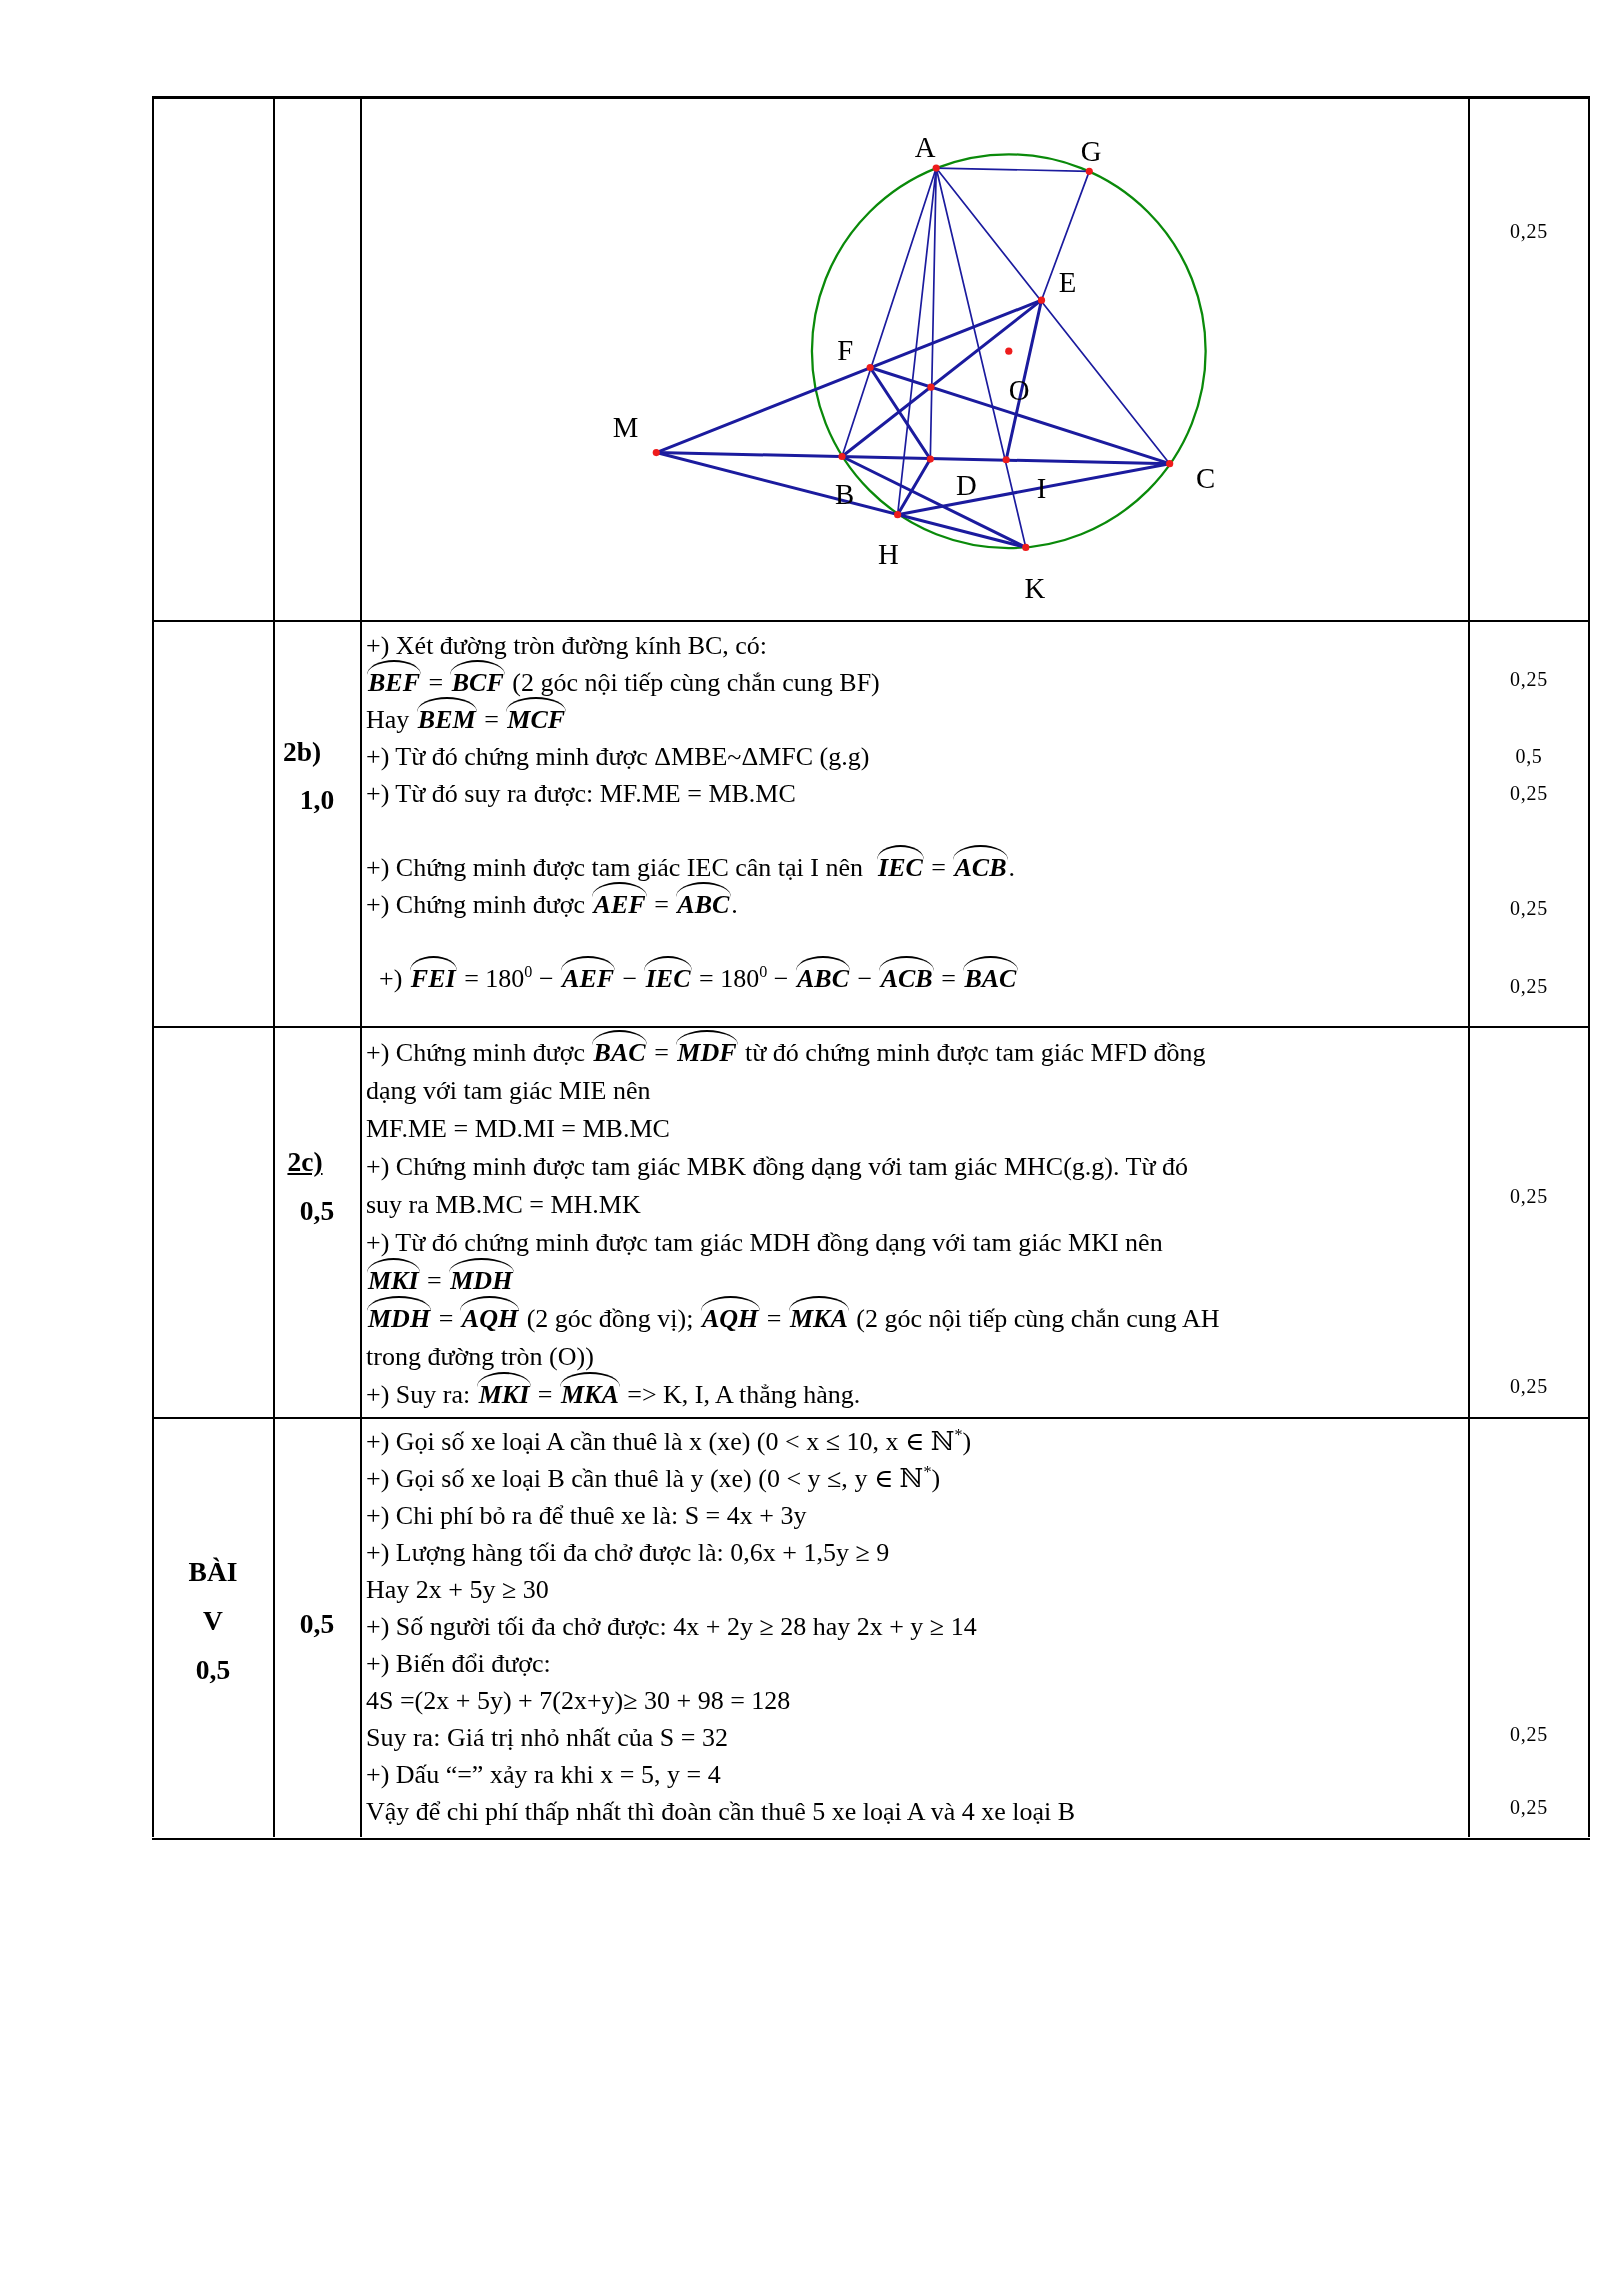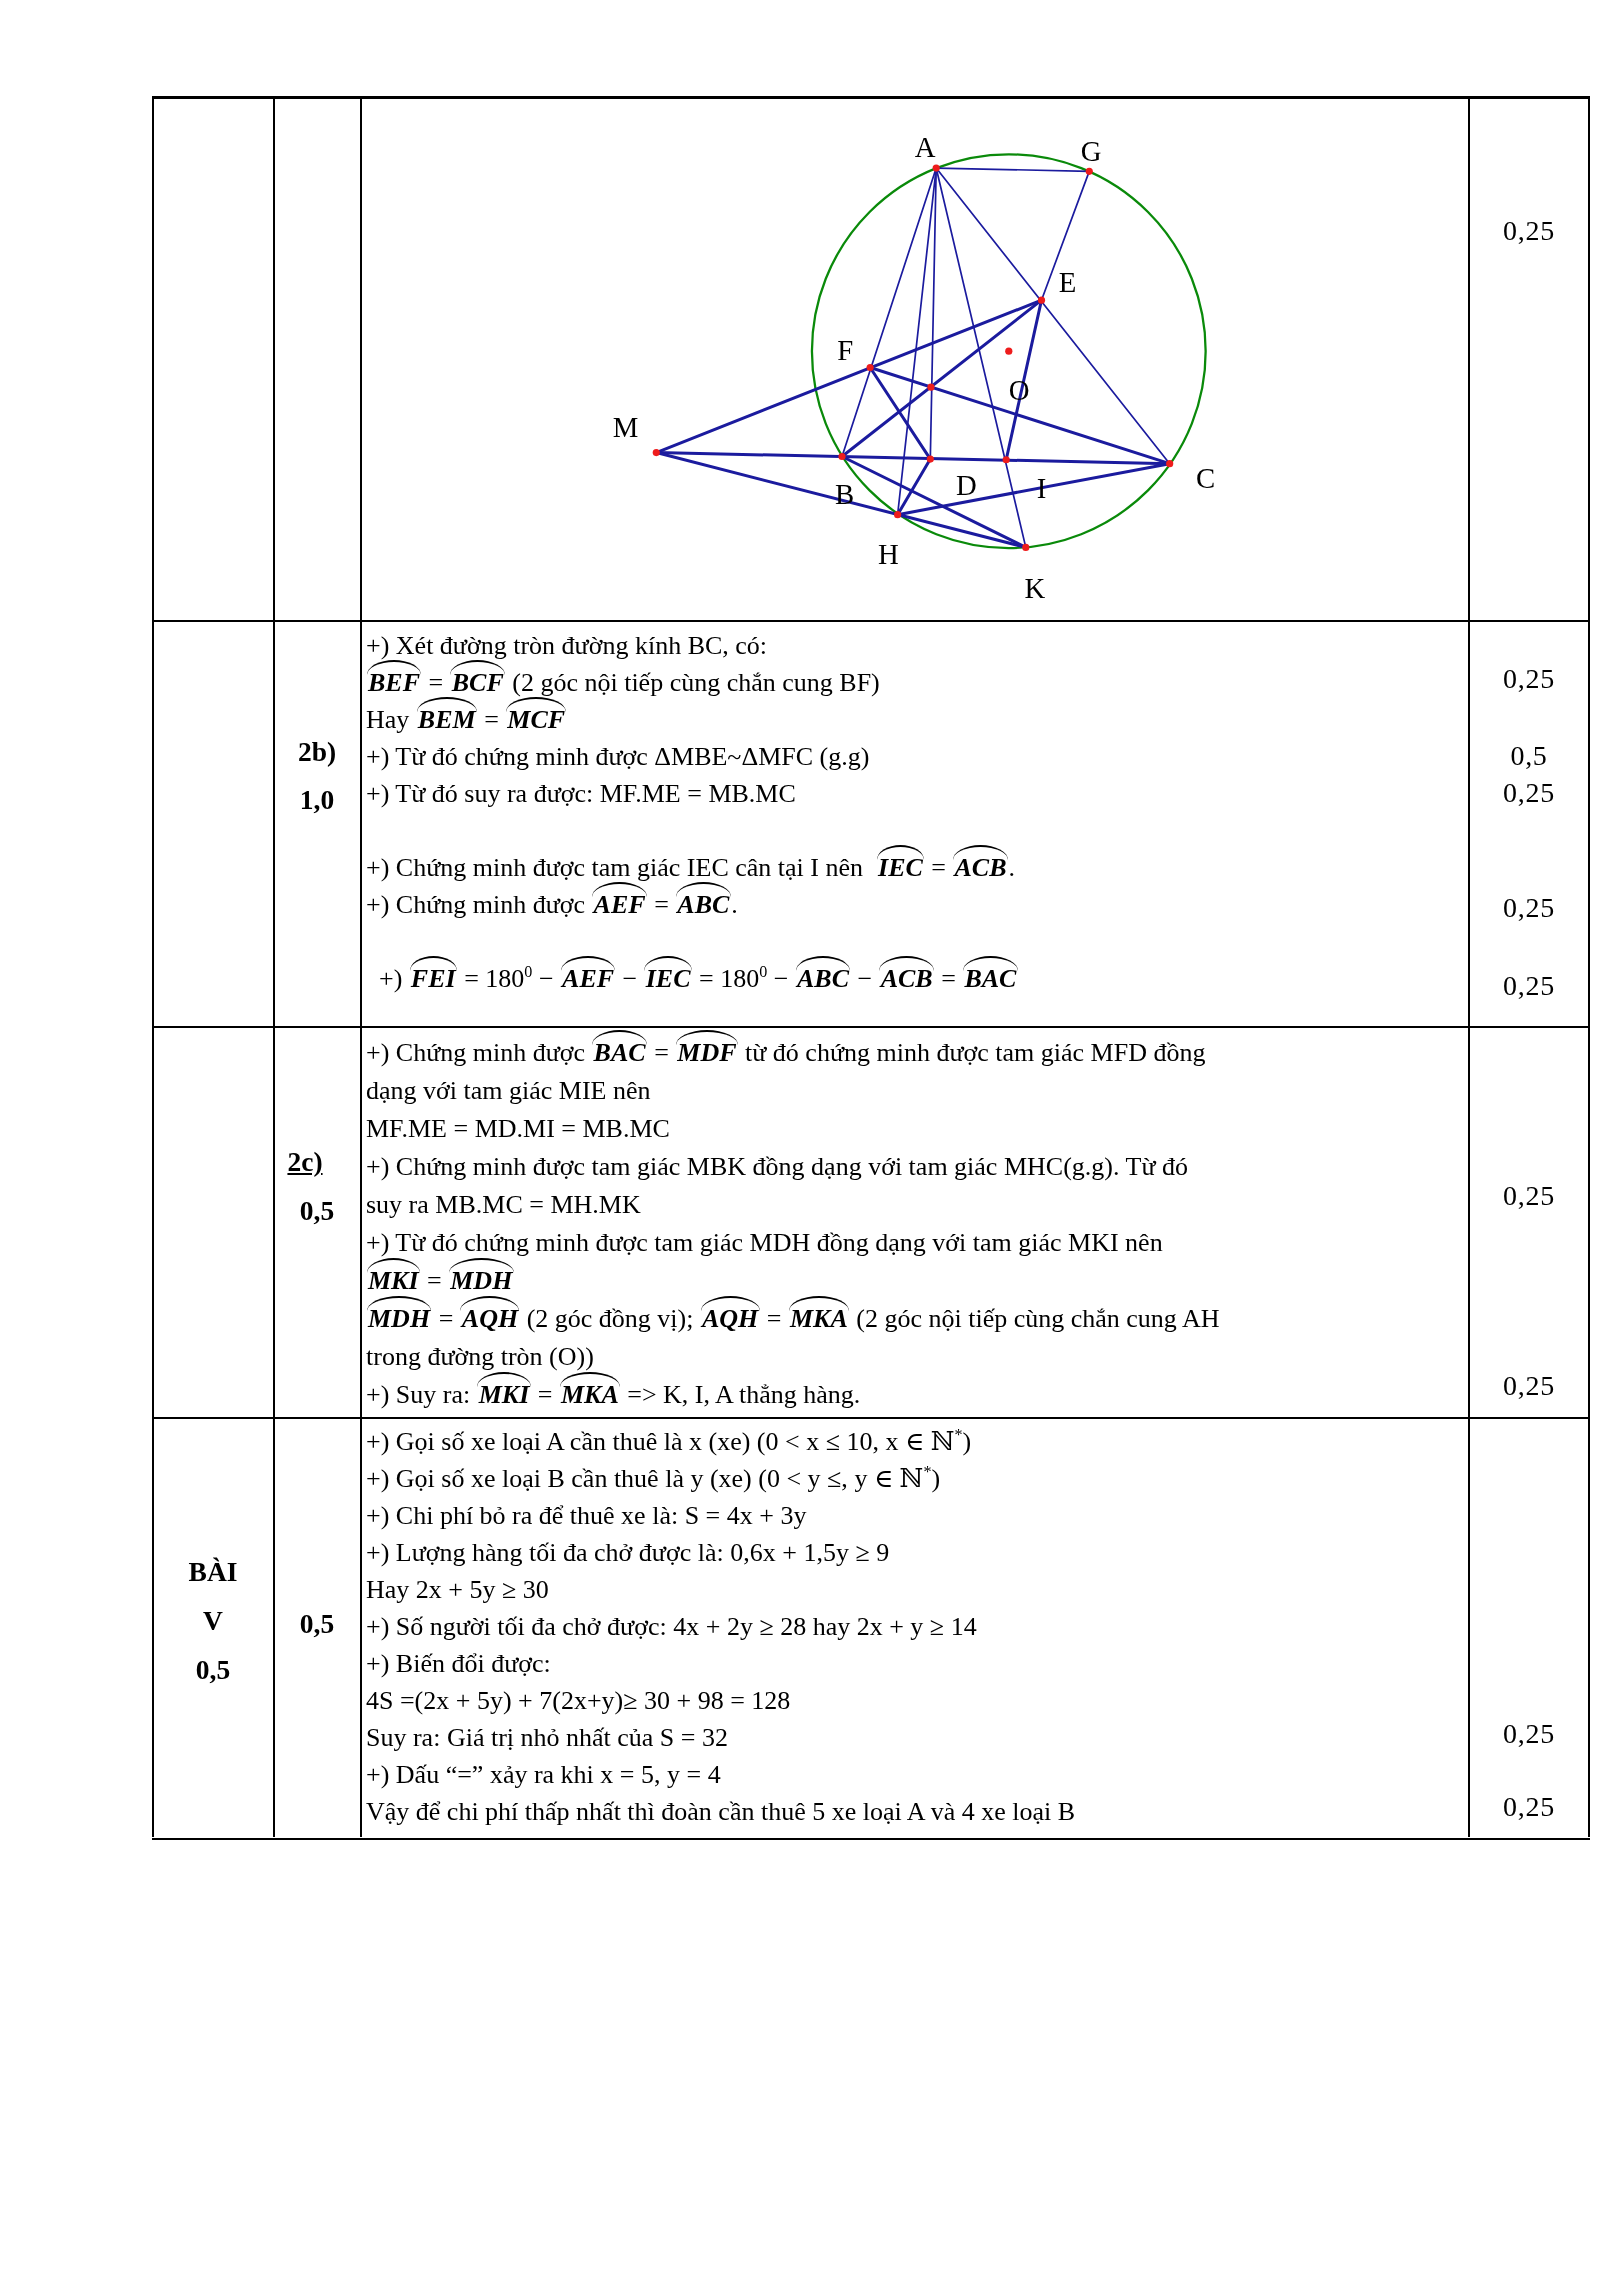--- a/index.html
+++ b/index.html
@@ -6,21 +6,21 @@
   #page{position:relative;width:1623px;height:2295px;background:#ffffff;
         font-family:"Liberation Serif","DejaVu Serif",serif;color:#000;}
   .vline,.hline{position:absolute;background:#000;}
   .cellText{position:absolute;white-space:pre;font-size:26px;}
   .tline{white-space:pre;}
   .m{}
   .hat{position:relative;font-style:italic;padding:0 2px;display:inline-block;font-weight:bold;}
   .hat::before{content:"";position:absolute;left:0.7px;right:0.7px;top:-0.14em;height:0.5em;
                border-top:2px solid #000;border-radius:50% 50% 0 0 / 100% 100% 0 0;}
   .sup{font-size:0.62em;vertical-align:super;line-height:0;}
-  .score{position:absolute;transform:translate(-50%,-50%);font-size:28px;letter-spacing:0.7px;}
+  .score{position:absolute;transform:translate(-50%,-50%);font-size:20px;letter-spacing:0.7px;}
   .lbl{position:absolute;transform:translate(-50%,-50%);font-size:27.5px;font-weight:bold;}
   svg text{font-family:"Liberation Serif","DejaVu Serif",serif;}
 </style>
 </head>
 <body>
 
 <div id="page">
   <div id="grid-layer">
       <div class="hline" style="left: 152px; top: 96px; width: 1438px; height: 3.3px;"></div>
       <div class="hline" style="left: 152px; top: 620px; width: 1438px; height: 2px;"></div>
@@ -79,21 +79,21 @@
         <text x="1358" y="862" text-anchor="middle" font-size="44" fill="#000">H</text>
         <text x="1582" y="915" text-anchor="middle" font-size="44" fill="#000">K</text>
       </svg>
     </div>
   <div id="col1-layer">
       <div class="lbl" style="left: 213px; top: 1572px;">BÀI</div>
       <div class="lbl" style="left: 213px; top: 1621px;">V</div>
       <div class="lbl" style="left: 213px; top: 1670px;">0,5</div>
     </div>
   <div id="col2-layer">
-      <div class="lbl" style="left: 317px; top: 752px;">2b)</div>
+      <div class="lbl" style="left: 302px; top: 752px;">2b)</div>
       <div class="lbl" style="left: 317px; top: 800px;">1,0</div>
       <div class="lbl" style="left: 305px; top: 1162px; text-decoration: underline;">2c)</div>
       <div class="lbl" style="left: 317px; top: 1211px;">0,5</div>
       <div class="lbl" style="left: 317px; top: 1624px;">0,5</div>
     </div>
   <div class="cellText" id="sec-b" style="left: 366px; top: 627px;"><div class="tline" style="height: 37px; line-height: 37px;"><span>+) Xét đường tròn đường kính BC, có:</span></div><div class="tline" style="height: 37px; line-height: 37px;"><span class="hat">BEF</span><span> = </span><span class="hat">BCF</span><span> (2 góc nội tiếp cùng chắn cung BF)</span></div><div class="tline" style="height: 37px; line-height: 37px;"><span>Hay </span><span class="hat">BEM</span><span> = </span><span class="hat">MCF</span></div><div class="tline" style="height: 37px; line-height: 37px;"><span>+) Từ đó chứng minh được </span><span class="m">ΔMBE~ΔMFC (g.g)</span></div><div class="tline" style="height: 37px; line-height: 37px;"><span>+) Từ đó suy ra được: MF.ME = MB.MC</span></div><div class="tline" style="height: 37px; line-height: 37px;">&nbsp;</div><div class="tline" style="height: 37px; line-height: 37px;"><span>+) Chứng minh được tam giác IEC cân tại I nên  </span><span class="hat">IEC</span><span> = </span><span class="hat">ACB</span><span>.</span></div><div class="tline" style="height: 37px; line-height: 37px;"><span>+) Chứng minh được </span><span class="hat">AEF</span><span> = </span><span class="hat">ABC</span><span>.</span></div><div class="tline" style="height: 37px; line-height: 37px;">&nbsp;</div><div class="tline" style="height: 37px; line-height: 37px;"><span>  +) </span><span class="hat">FEI</span><span> = 180</span><span class="sup">0</span><span> − </span><span class="hat">AEF</span><span> − </span><span class="hat">IEC</span><span> = 180</span><span class="sup">0</span><span> − </span><span class="hat">ABC</span><span> − </span><span class="hat">ACB</span><span> = </span><span class="hat">BAC</span></div></div>
   <div class="cellText" id="sec-c" style="left: 366px; top: 1034px;"><div class="tline" style="height: 38px; line-height: 38px;"><span>+) Chứng minh được </span><span class="hat">BAC</span><span> = </span><span class="hat">MDF</span><span> từ đó chứng minh được tam giác MFD đồng</span></div><div class="tline" style="height: 38px; line-height: 38px;"><span>dạng với tam giác MIE nên</span></div><div class="tline" style="height: 38px; line-height: 38px;"><span>MF.ME = MD.MI = MB.MC</span></div><div class="tline" style="height: 38px; line-height: 38px;"><span>+) Chứng minh được tam giác MBK đồng dạng với tam giác MHC(g.g). Từ đó</span></div><div class="tline" style="height: 38px; line-height: 38px;"><span>suy ra MB.MC = MH.MK</span></div><div class="tline" style="height: 38px; line-height: 38px;"><span>+) Từ đó chứng minh được tam giác MDH đồng dạng với tam giác MKI nên</span></div><div class="tline" style="height: 38px; line-height: 38px;"><span class="hat">MKI</span><span> = </span><span class="hat">MDH</span></div><div class="tline" style="height: 38px; line-height: 38px;"><span class="hat">MDH</span><span> = </span><span class="hat">AQH</span><span> (2 góc đồng vị); </span><span class="hat">AQH</span><span> = </span><span class="hat">MKA</span><span> (2 góc nội tiếp cùng chắn cung AH</span></div><div class="tline" style="height: 38px; line-height: 38px;"><span>trong đường tròn (O))</span></div><div class="tline" style="height: 38px; line-height: 38px;"><span>+) Suy ra: </span><span class="hat">MKI</span><span> = </span><span class="hat">MKA</span><span> =&gt; K, I, A thẳng hàng.</span></div></div>
   <div class="cellText" id="sec-v" style="left: 366px; top: 1423px;"><div class="tline" style="height: 37px; line-height: 37px;"><span>+) Gọi số xe loại A cần thuê là x (xe) (0 &lt; </span><span class="m">x</span><span> ≤ 10, </span><span class="m">x</span><span> ∈ ℕ</span><span class="sup">*</span><span>)</span></div><div class="tline" style="height: 37px; line-height: 37px;"><span>+) Gọi số xe loại B cần thuê là y (xe) (0 &lt; </span><span class="m">y</span><span> ≤, </span><span class="m">y</span><span> ∈ ℕ</span><span class="sup">*</span><span>)</span></div><div class="tline" style="height: 37px; line-height: 37px;"><span>+) Chi phí bỏ ra để thuê xe là: S = 4x + 3y</span></div><div class="tline" style="height: 37px; line-height: 37px;"><span>+) Lượng hàng tối đa chở được là: 0,6x + 1,5y ≥ 9</span></div><div class="tline" style="height: 37px; line-height: 37px;"><span>Hay 2x + 5y ≥ 30</span></div><div class="tline" style="height: 37px; line-height: 37px;"><span>+) Số người tối đa chở được: 4x + 2y ≥ 28 hay 2x + y ≥ 14</span></div><div class="tline" style="height: 37px; line-height: 37px;"><span>+) Biến đổi được:</span></div><div class="tline" style="height: 37px; line-height: 37px;"><span>4S =(2x + 5y) + 7(2x+y)≥ 30 + 98 = 128</span></div><div class="tline" style="height: 37px; line-height: 37px;"><span>Suy ra: Giá trị nhỏ nhất của S = 32</span></div><div class="tline" style="height: 37px; line-height: 37px;"><span>+) Dấu “=” xảy ra khi x = 5, y = 4</span></div><div class="tline" style="height: 37px; line-height: 37px;"><span>Vậy để chi phí thấp nhất thì đoàn cần thuê 5 xe loại A và 4 xe loại B</span></div></div>
   <div id="score-layer">
       <div class="score" style="left: 1529px; top: 231px;">0,25</div>

